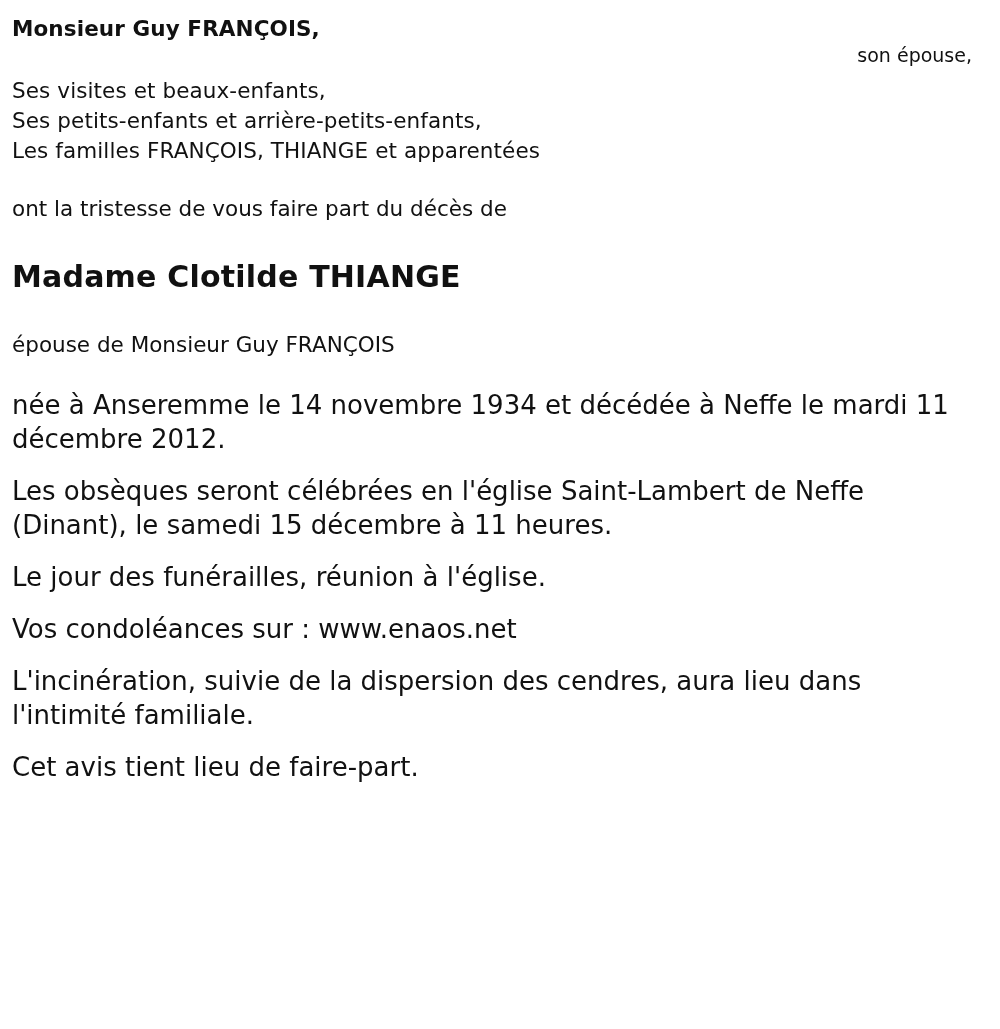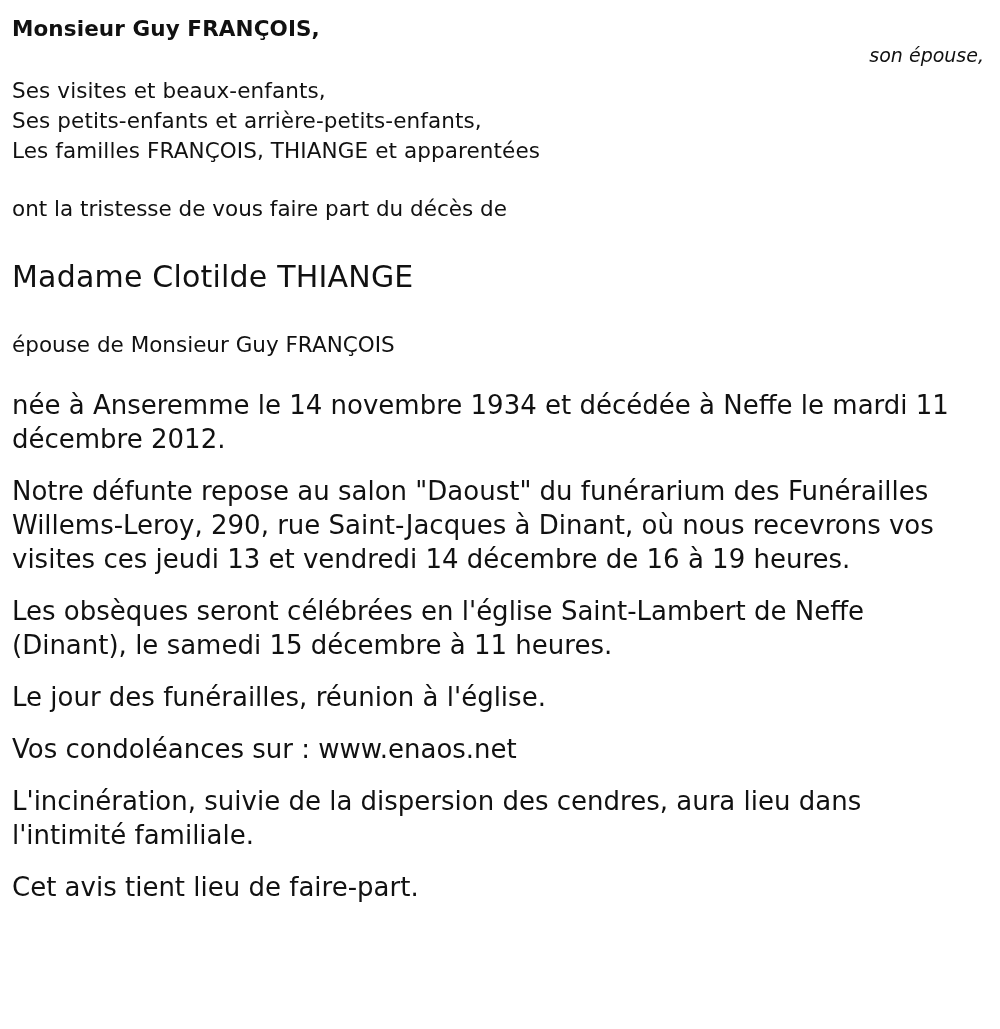--- a/index.html
+++ b/index.html
@@ -32,30 +32,29 @@
   }
   .spouse-row .primary {
     position: absolute;
     top: 0;
     left: 0;
     font-weight: bold;
   }
   .spouse-row .relation {
     position: absolute;
     top: 28px;
-    right: 4px;
-    font-style: italic;
+    right: 16px;
     font-size: 19px;
     line-height: 26px;
   }
   .gap-md { height: 28px; }
   .gap-lg { height: 34px; }
   .deceased-name {
     font-size: 30px;
-    font-weight: normal;
+    font-weight: bold;
     line-height: 38px;
     letter-spacing: 0.2px;
   }
   .para {
     font-size: 26px;
     line-height: 34px;
     max-width: 960px;
     white-space: normal;
   }
   .para + .para {
@@ -91,21 +90,20 @@
   <div class="deceased-name">Madame Clotilde THIANGE</div>
 
   <div class="gap-lg"></div>
 
   <div class="tight-line">épouse de Monsieur Guy FRANÇOIS</div>
 
   <div class="gap-md"></div>
 
   <div>
     <div class="para">née à Anseremme le 14 novembre 1934 et décédée à Neffe le mardi 11 décembre 2012.</div>
-    <div class="para">Notre défunte repose au salon "Daoust" du funérarium des Funérailles Willems-Leroy, 290, rue Saint-Jacques à Dinant, où nous recevrons vos visites ces jeudi 13 et vendredi 14 décembre de 16 à 19 heures.</div>
     <div class="para">Les obsèques seront célébrées en l'église Saint-Lambert de Neffe (Dinant), le samedi 15 décembre à 11 heures.</div>
     <div class="para">Le jour des funérailles, réunion à l'église.</div>
     <div class="para">Vos condoléances sur : www.enaos.net</div>
     <div class="para">L'incinération, suivie de la dispersion des cendres, aura lieu dans l'intimité familiale.</div>
     <div class="para">Cet avis tient lieu de faire-part.</div>
   </div>
 
 </div>
 
 </body></html>

